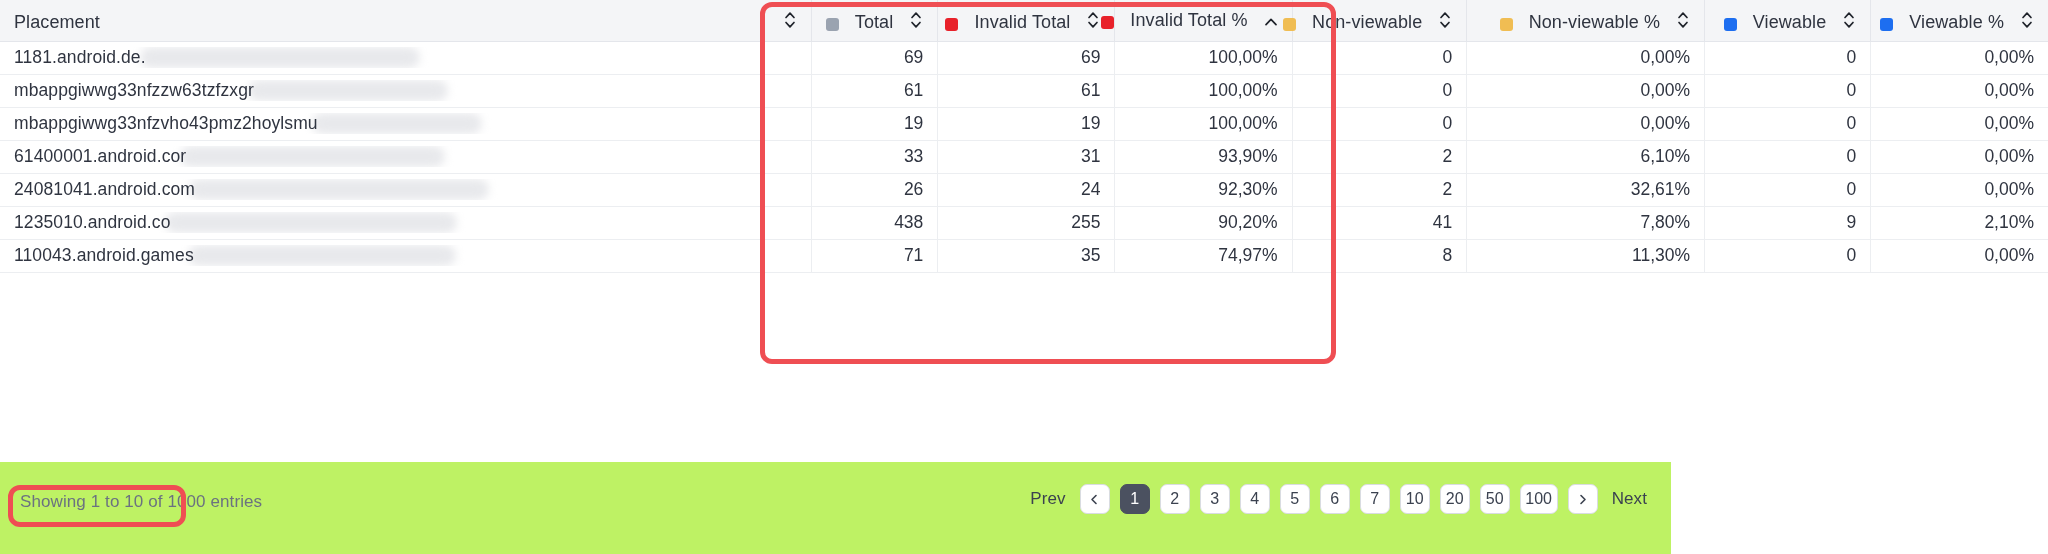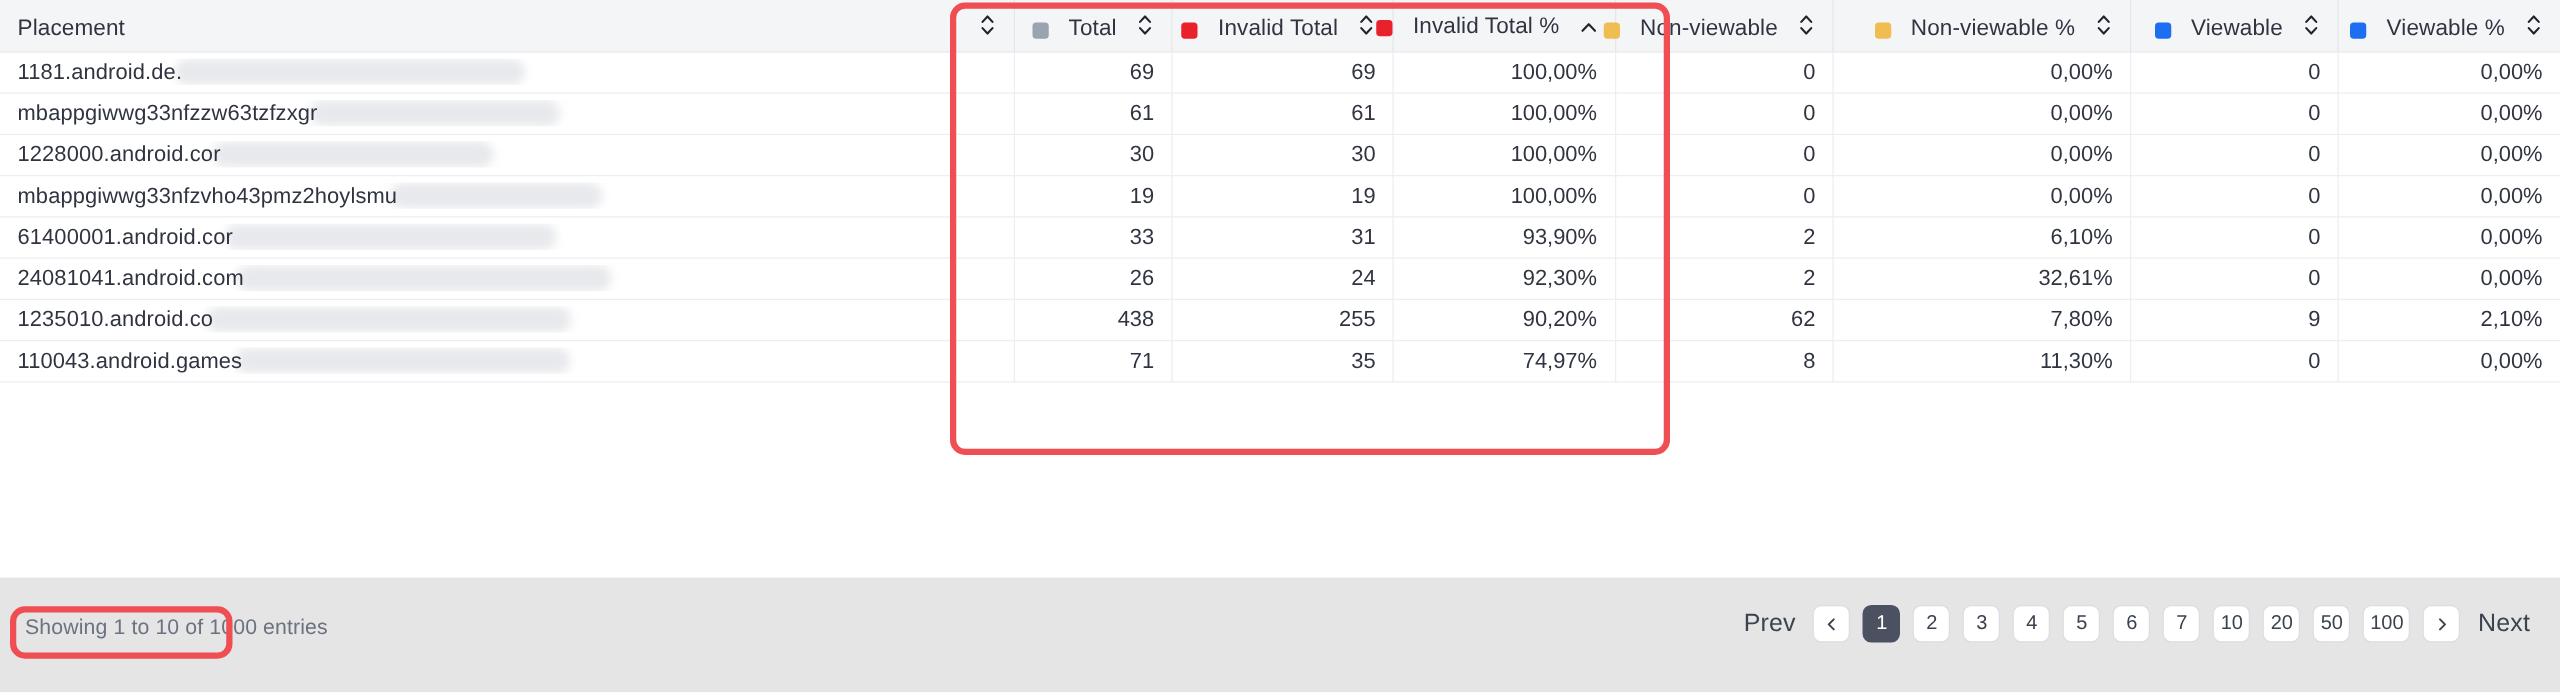--- a/index.html
+++ b/index.html
@@ -115,41 +115,41 @@
     border-radius: 11px;
     background: #e8e9ec;
     filter: blur(4px);
     flex: 0 0 auto;
   }
 
   
   .footer {
     position: absolute;
     left: 0; top: 462px;
-    width: 2048px; height: 92px;
-    background: #e5e5e5;
+    width: 1671px; height: 92px;
+    background: #bef264;
   }
   .entries {
     position: absolute;
     left: 20px; top: 30px;
     font-size: 17px;
     color: #6b7280;
     white-space: nowrap;
     letter-spacing: .1px;
   }
 
   .pager {
     position: absolute;
     right: 20px; top: 22px;
     display: flex;
     align-items: center;
     gap: 10px;
   }
   .pager .word {
-    font-size: 20px;
+    font-size: 17px;
     color: #3b4250;
     padding: 0 4px;
     cursor: pointer;
     letter-spacing: .1px;
   }
   .pgbtn {
     width: 30px; height: 30px;
     border: 1px solid #d9dce1;
     border-radius: 7px;
     background: #fff;
@@ -323,35 +323,20 @@
             <td class="num">61</td>
             <td class="num">100,00%</td>
             <td class="num">0</td>
             <td class="num">0,00%</td>
             <td class="num">0</td>
             <td class="num">0,00%</td>
           </tr>
           <tr>
             <td>
               <div class="placement">
-                <span class="placement-text">1228000.android.cor</span>
-                <span class="redact" style="width: 225px;"></span>
-              </div>
-            </td>
-            <td class="num">30</td>
-            <td class="num">30</td>
-            <td class="num">100,00%</td>
-            <td class="num">0</td>
-            <td class="num">0,00%</td>
-            <td class="num">0</td>
-            <td class="num">0,00%</td>
-          </tr>
-          <tr>
-            <td>
-              <div class="placement">
                 <span class="placement-text">mbappgiwwg33nfzvho43pmz2hoylsmu</span>
                 <span class="redact" style="width: 170px;"></span>
               </div>
             </td>
             <td class="num">19</td>
             <td class="num">19</td>
             <td class="num">100,00%</td>
             <td class="num">0</td>
             <td class="num">0,00%</td>
             <td class="num">0</td>
@@ -390,21 +375,21 @@
           <tr>
             <td>
               <div class="placement">
                 <span class="placement-text">1235010.android.co</span>
                 <span class="redact" style="width: 292px;"></span>
               </div>
             </td>
             <td class="num">438</td>
             <td class="num">255</td>
             <td class="num">90,20%</td>
-            <td class="num">62</td>
+            <td class="num">41</td>
             <td class="num">7,80%</td>
             <td class="num">9</td>
             <td class="num">2,10%</td>
           </tr>
           <tr>
             <td>
               <div class="placement">
                 <span class="placement-text">110043.android.games</span>
                 <span class="redact" style="width: 268px;"></span>
               </div>

